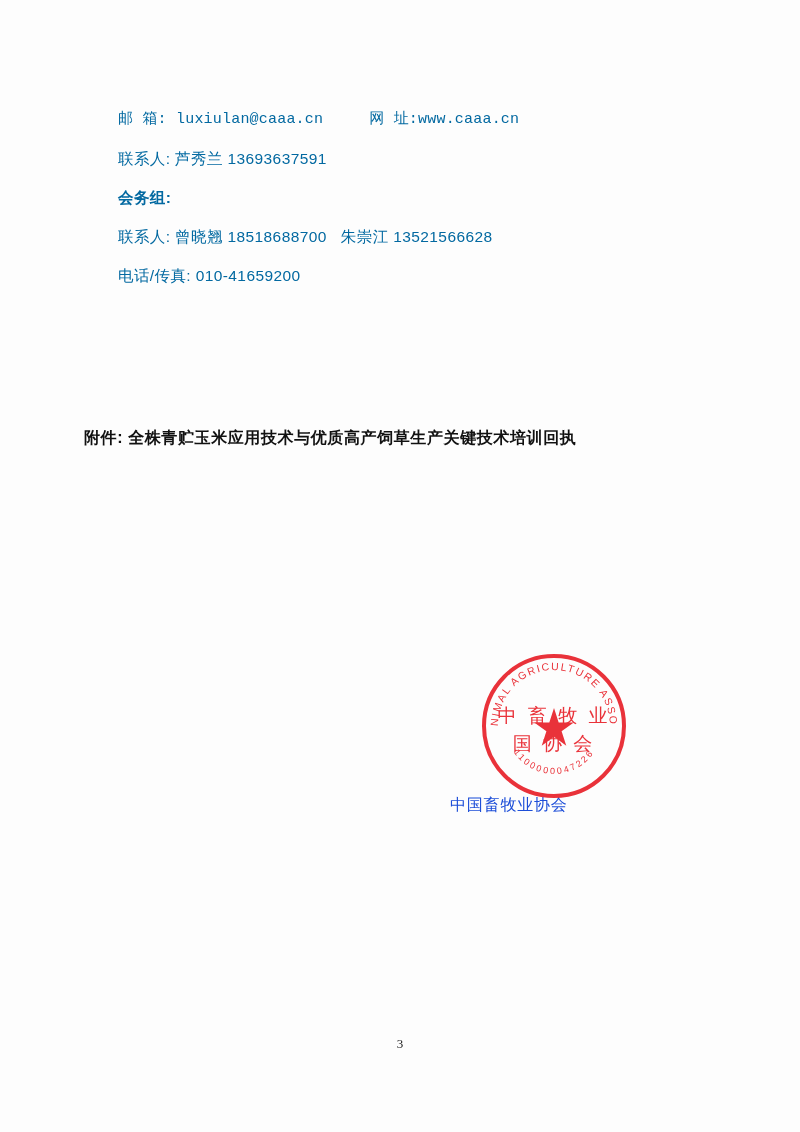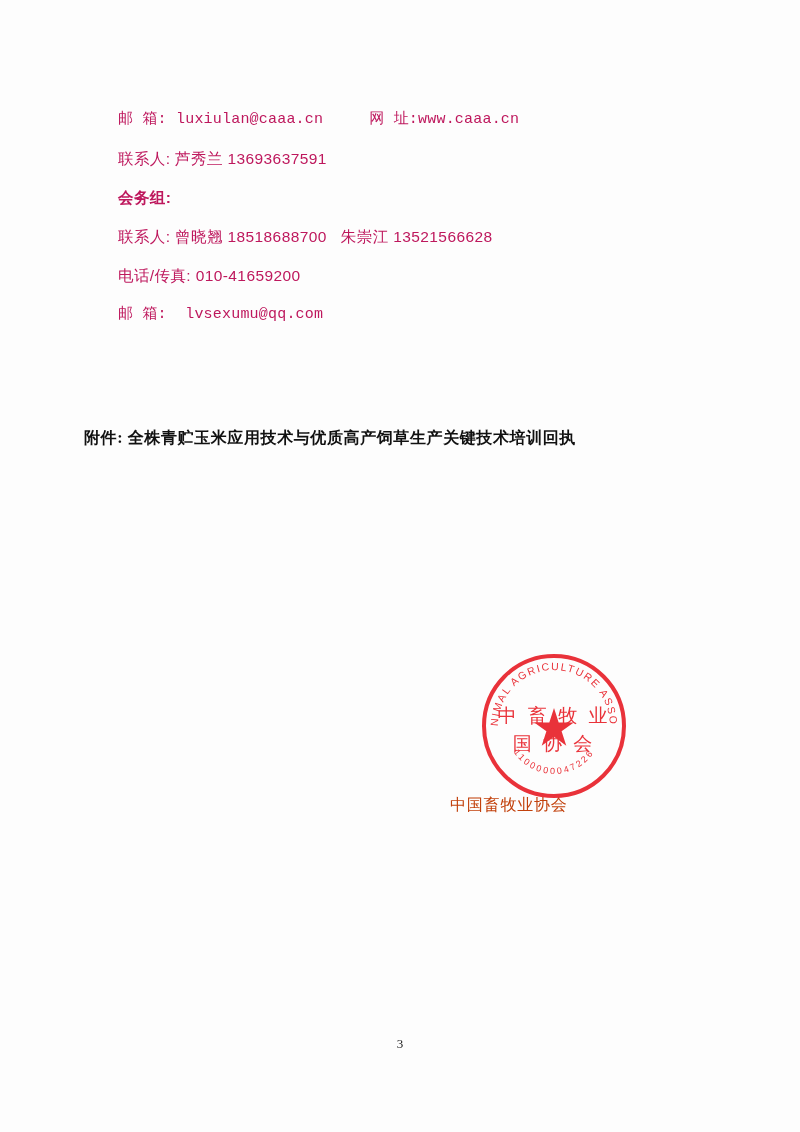--- a/index.html
+++ b/index.html
@@ -24,53 +24,53 @@
     position: absolute;
     left: 118px;
     top: 100px;
     width: 580px;
   }
   .line {
     font-family: "Liberation Sans", sans-serif;
     font-size: 15.5px;
     line-height: 39px;
     white-space: pre;
-    color: #be185d;
+    color: #0369a1;
     letter-spacing: 0.4px;
   }
   .line.bold {
     font-weight: bold;
   }
   .mono {
     font-family: "Liberation Mono", monospace;
     font-size: 15px;
     letter-spacing: 0.2px;
   }
   .attachment {
     position: absolute;
     left: 84px;
     top: 428px;
     width: 640px;
-    font-family: Liberation Serif, serif;
+    font-family: Liberation Sans, sans-serif;
     font-size: 16px;
     font-weight: bold;
     letter-spacing: 0.6px;
     white-space: pre;
     color: #111111;
   }
   .signature {
     position: absolute;
     left: 450px;
     top: 710px;
     width: 260px;
     text-align: left;
     font-family: "Liberation Sans", sans-serif;
     font-size: 16px;
     line-height: 38px;
-    color: #c2410c;
+    color: #1d4ed8;
     letter-spacing: 0.8px;
     white-space: pre;
   }
   
   .seal {
     position: absolute;
     left: 478px;
     top: 650px;
     width: 152px;
     height: 152px;
@@ -95,21 +95,20 @@
 <body>
 
 <div class="page">
 
   <div class="content">
     <div class="line mono">邮 箱: luxiulan@caaa.cn     网 址:www.caaa.cn</div>
     <div class="line">联系人: 芦秀兰 13693637591</div>
     <div class="line bold">会务组:</div>
     <div class="line">联系人: 曾晓翘 18518688700   朱崇江 13521566628</div>
     <div class="line">电话/传真: 010-41659200</div>
-    <div class="line mono">邮 箱:  lvsexumu@qq.com</div>
   </div>
 
   <div class="attachment">附件: 全株青贮玉米应用技术与优质高产饲草生产关键技术培训回执</div>
 
   <div class="signature">
     <div>中国畜牧业协会</div>
   </div>
 
   <div class="seal">
     <svg viewBox="0 0 152 152" width="152" height="152" xmlns="http://www.w3.org/2000/svg">

